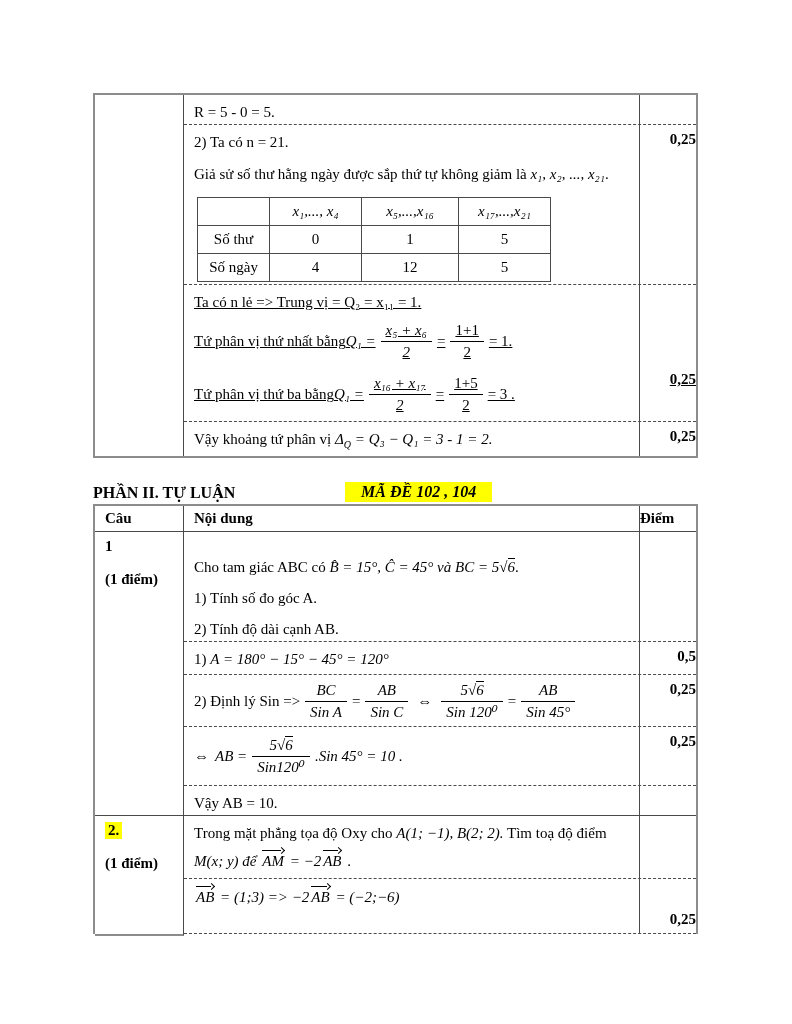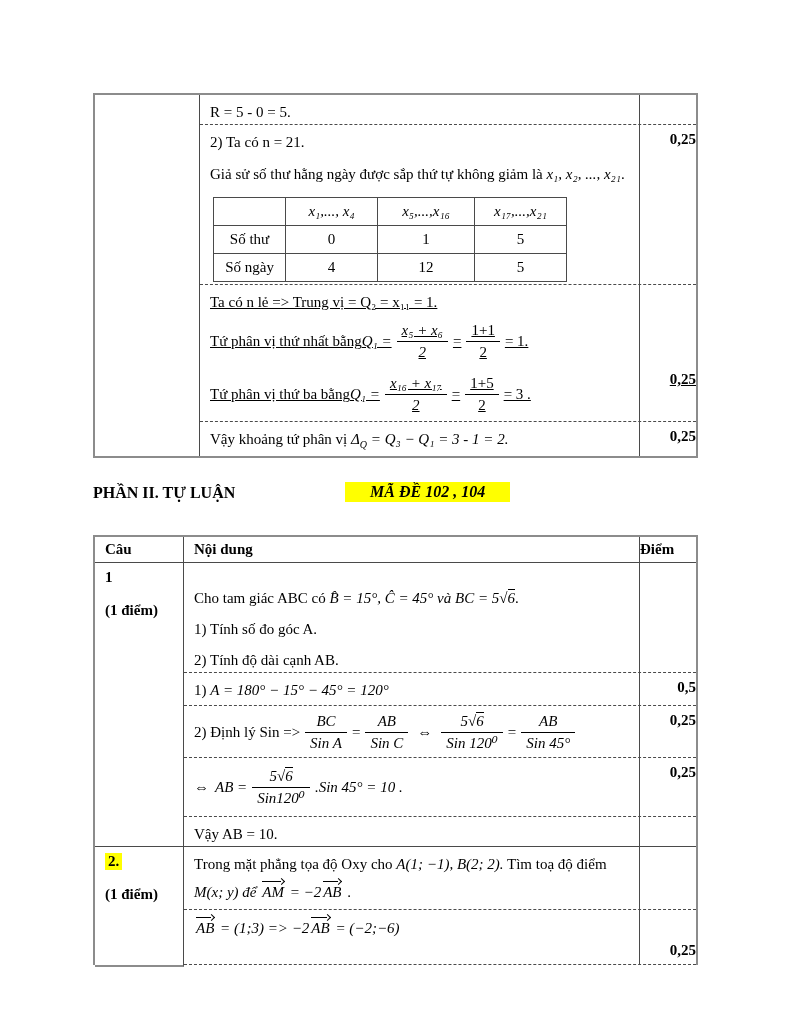--- a/index.html
+++ b/index.html
@@ -42,38 +42,38 @@
           padding:3px 8px;height:21px;vertical-align:middle;}
   .stcell:first-child{min-width:55px;}
   .stcell:nth-child(2){min-width:75px;}
   .stcell:nth-child(3){min-width:80px;}
   .stcell:nth-child(4){min-width:75px;}
   .stmath{font-style:italic;}
   
   .heading{position:absolute;left:93px;top:484px;width:605px;height:22px;}
   .heading .title{font-weight:bold;font-size:16px;}
   .hl-code{position:absolute;left:252px;top:-2px;background:#ffff00;
-           font-weight:bold;font-style:italic;font-size:16px;padding:1px 25px;}
+           font-weight:bold;font-style:italic;font-size:16px;padding:1px 16px;}
   
   .t2header{display:flex;font-weight:bold;box-sizing:border-box;}
   .t2header .h-cau{width:89px;border-right:1px solid #4a4a4a;padding:4px 10px;box-sizing:border-box;flex-shrink:0;}
   .t2header .h-nd{flex:1;border-right:1px solid #4a4a4a;padding:4px 10px;box-sizing:border-box;}
   .t2header .h-diem{width:56px;flex-shrink:0;text-align:left;padding:4px 0;box-sizing:border-box;}
   .qblock{display:flex;border-top:1px solid #4a4a4a;}
   .qnum{font-weight:bold;}
   .qnum-hl{display:inline-block;background:#ffff00;padding:0 3px;}
   .qpts{font-weight:bold;margin-top:16px;white-space:nowrap;}
   .qblock-last .cau-col{border-bottom:2px solid #8c8c8c;margin-bottom:-2px;}
   .t2{border-bottom-style:none;}
   .t2 .main-last{border-bottom:1px dashed #4a4a4a;}
 </style>
 </head>
 <body>
 
-<div class="otable" style="top:93px;padding-left:16px;">
+<div class="otable" style="top:93px;">
   <div style="display:flex;">
     <div class="cau-col"></div>
     <div class="main-col">
 
       <div class="trow" style="min-height:28px;">
         <div class="tcontent">
           <p class="ln ln-first">R = 5 - 0 = 5.</p>
         </div>
         <div class="tscore"></div>
       </div>
@@ -150,21 +150,21 @@
 
     </div>
   </div>
 </div>
 
 <div class="heading">
   <span class="title">PHẦN II. TỰ LUẬN</span>
   <span class="hl-code">MÃ ĐỀ 102 , 104</span>
 </div>
 
-<div class="otable t2" style="top:535px;">
+<div class="otable t2" style="top:504px;">
 
   <div class="t2header">
     <div class="h-cau">Câu</div>
     <div class="h-nd">Nội dung</div>
     <div class="h-diem">Điểm</div>
   </div>
 
   <div class="qblock">
     <div class="cau-col">
       <div class="qnum">1</div>

